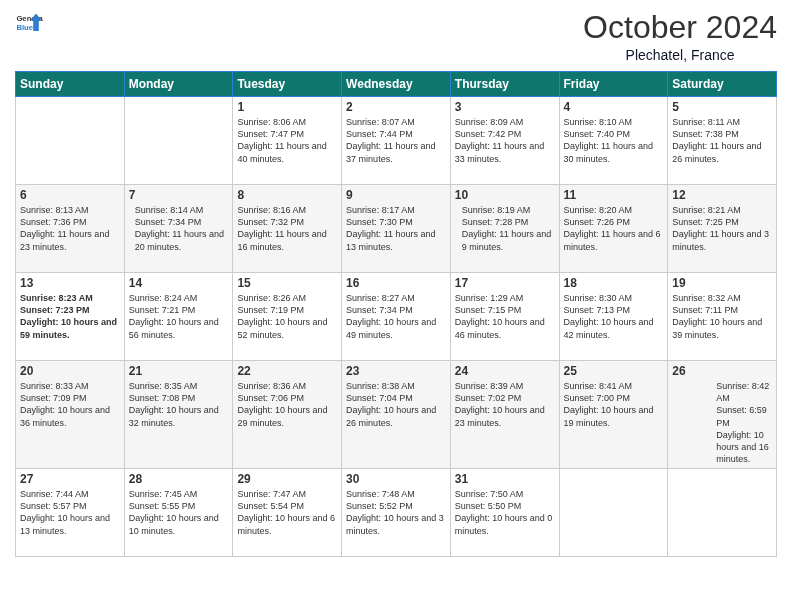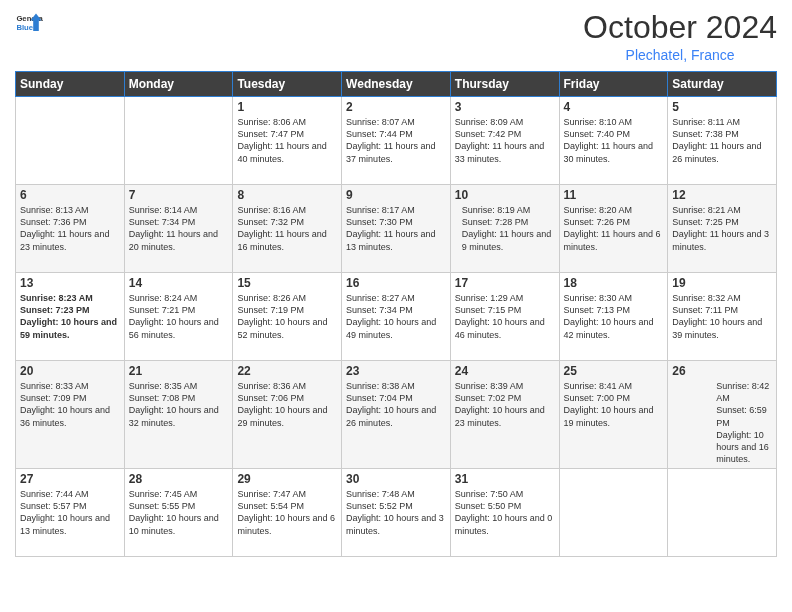--- a/index.html
+++ b/index.html
@@ -35,30 +35,30 @@
       text-align: center;
     }
     .month-title {
       font-size: 32px;
       font-weight: 300;
       color: #333;
       line-height: 1.1;
     }
     .location-title {
       font-size: 14px;
-      color: #3b82f6;
+      color: #0f172a;
       margin-top: 2px;
     }
     table {
       width: 100%;
       border-collapse: collapse;
       table-layout: fixed;
     }
     thead tr th {
-      background: #404040;
+      background: #0f766e;
       color: #fff;
       font-size: 12px;
       font-weight: bold;
       padding: 5px 4px;
       text-align: left;
       border: 1px solid #2d7dd2;
     }
     tbody tr td {
       vertical-align: top;
       border: 1px solid #ccc;
@@ -158,21 +158,21 @@
         </tr>
         <tr>
           <td>
             <span class="day-number">6</span>
             <div class="cell-content" style="white-space: pre-line;">Sunrise: 8:13 AM
 Sunset: 7:36 PM
 Daylight: 11 hours and 23 minutes.</div>
           </td>
           <td>
             <span class="day-number">7</span>
-            <div class="cell-content" style="white-space: pre-line;">Sunrise: 8:14 AM
+            <div class="cell-content" style="white-space: pre-line; margin-left: 6px;">Sunrise: 8:14 AM
 Sunset: 7:34 PM
 Daylight: 11 hours and 20 minutes.</div>
           </td>
           <td>
             <span class="day-number">8</span>
             <div class="cell-content" style="white-space: pre-line;">Sunrise: 8:16 AM
 Sunset: 7:32 PM
 Daylight: 11 hours and 16 minutes.</div>
           </td>
           <td>

